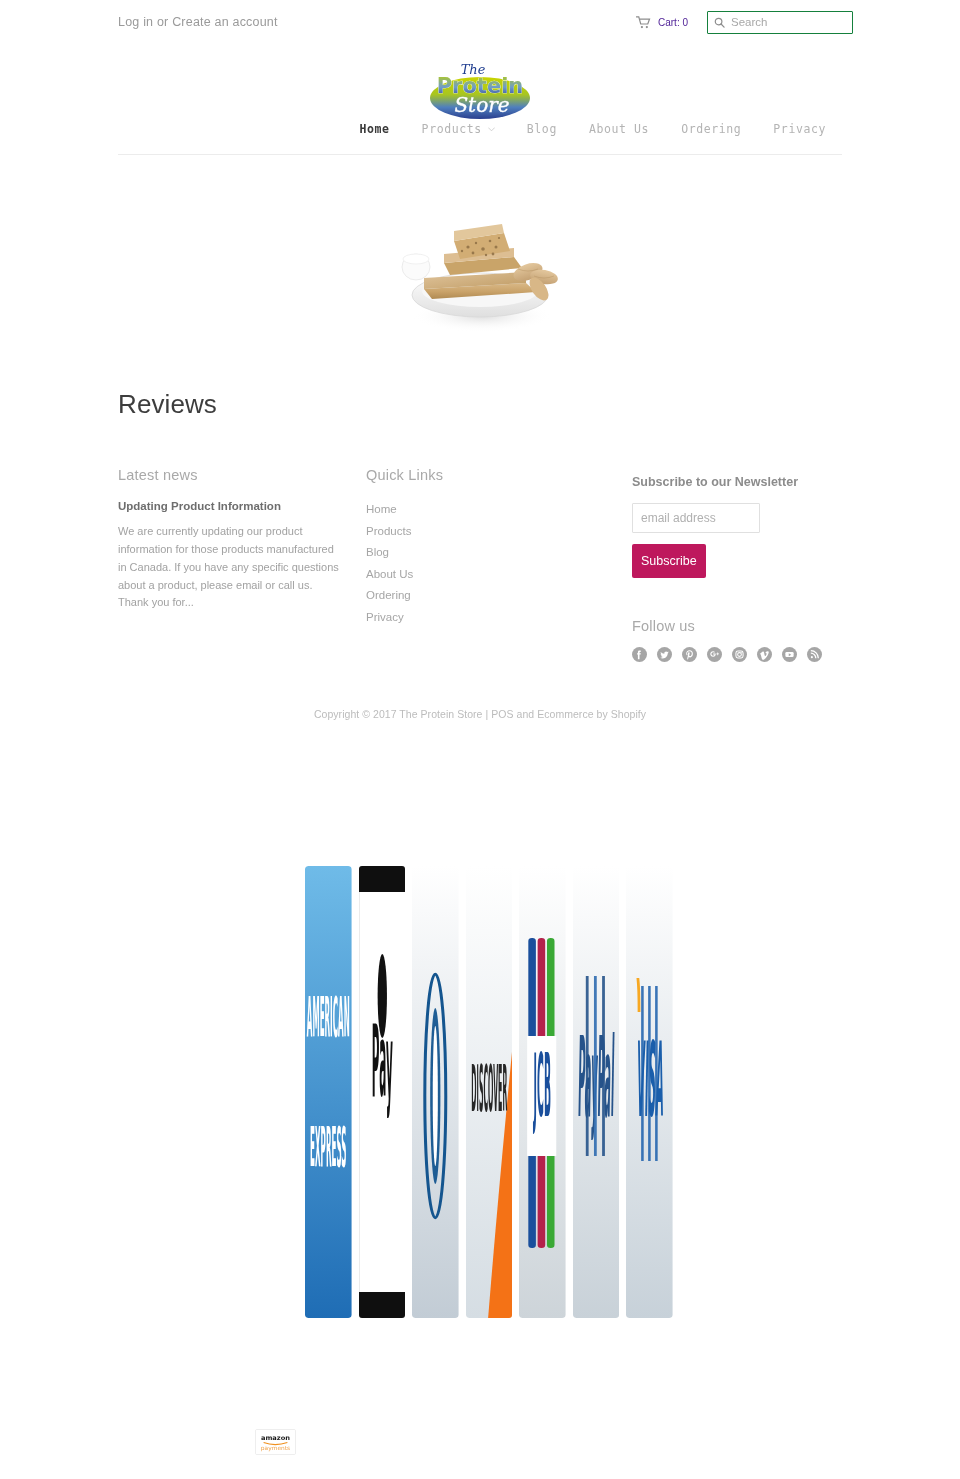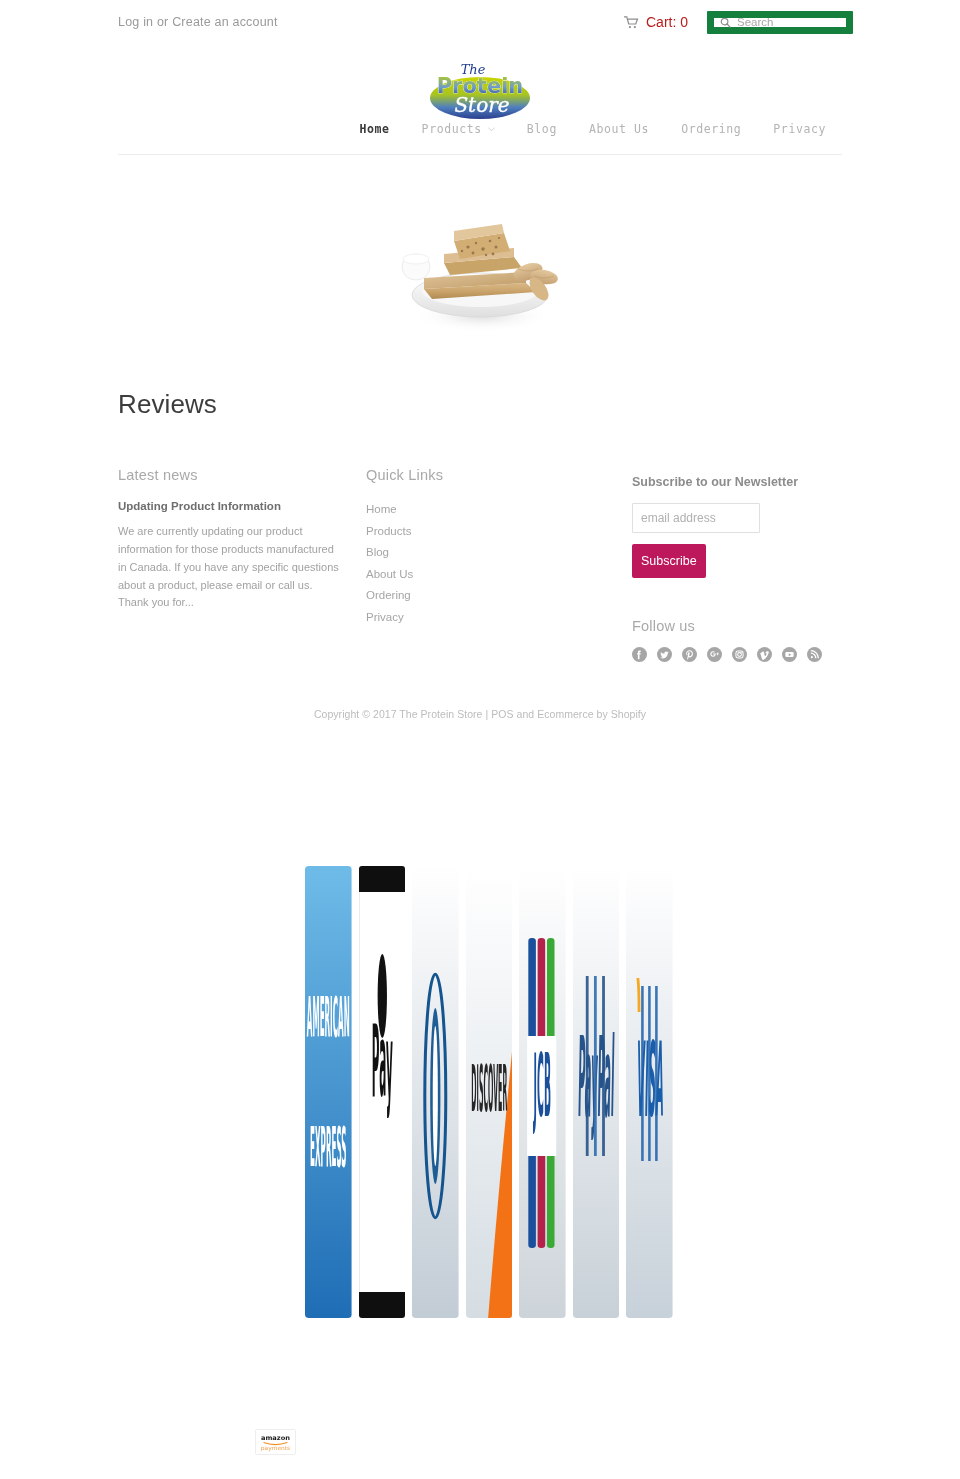--- a/index.html
+++ b/index.html
@@ -34,31 +34,31 @@
   .topbar-right {
     margin-left: auto;
     display: flex;
     align-items: center;
     gap: 19px;
   }
   .cart-link {
     display: flex;
     align-items: center;
     gap: 7px;
-    font-size: 14px;
-    color: #b91c1c;
+    font-size: 10px;
+    color: #4c1d95;
     text-decoration: none;
     white-space: nowrap;
     justify-content: flex-end;
   }
   .cart-icon { display:block; width:15px; height:13px; }
   .search-box {
     width: 146px;
     height: 23px;
-    border: 7px solid #15803d;
+    border: 1px solid #15803d;
     background: #fff;
     display: flex;
     align-items: center;
     padding: 0 6px;
     gap: 6px;
     border-radius: 1px;
   }
   .search-icon { display:block; width:11px; height:11px; flex:none; }
   .search-input {
     border: none;

